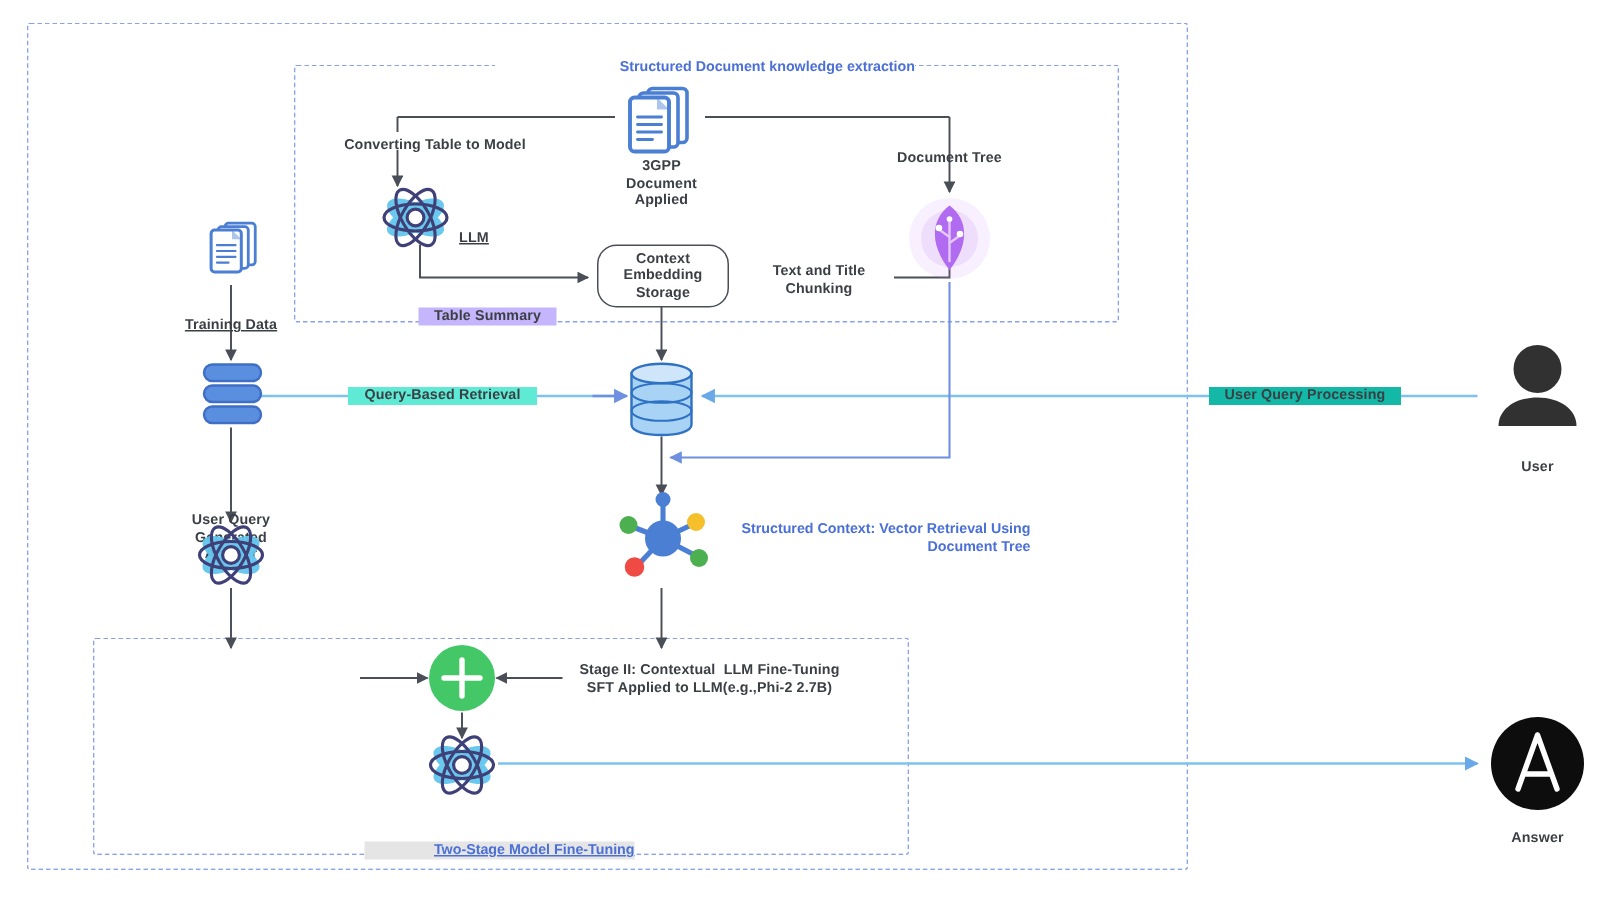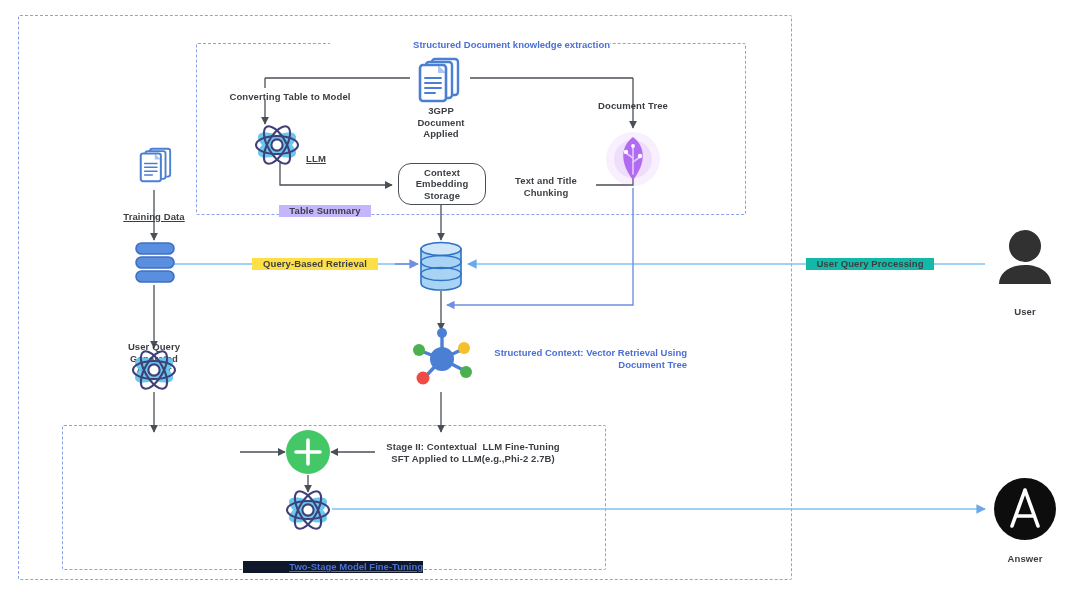--- a/index.html
+++ b/index.html
@@ -24,21 +24,21 @@
 <div id="stage">
 
   <div class="dashbox" style="left:18px;top:15px;width:772px;height:563px;"></div>
 
   <div class="dashbox" style="left:196px;top:43px;width:548px;height:170px;"></div>
 
   <div class="dashbox" style="left:62px;top:425px;width:542px;height:143px;"></div>
 
   <div class="blbl" style="left:330px;top:39px;width:280px;background:#fff;">Structured Document knowledge extraction</div>
 
-  <div class="blbl u" style="left:243px;top:561px;width:180px;background:#0f172a;">Two-Stage Model Fine-Tuning</div>
+  <div class="blbl u" style="left:243px;top:561px;width:180px;background:#e5e5e5;">Two-Stage Model Fine-Tuning</div>
 
   <svg class="abs" style="left:0;top:0;" width="1080" height="600">
     <defs>
       <marker id="agray" markerWidth="7" markerHeight="7" refX="5.4" refY="3" orient="auto">
         <path d="M0,0 L6,3 L0,6 z" fill="#4a4f57"></path>
       </marker>
       <marker id="ablue" markerWidth="7" markerHeight="7" refX="5.4" refY="3" orient="auto">
         <path d="M0,0 L6,3 L0,6 z" fill="#6f90e0"></path>
       </marker>
       <marker id="alight" markerWidth="7" markerHeight="7" refX="5.4" refY="3" orient="auto">
@@ -232,21 +232,21 @@
 
   <div class="lbl" style="left:210px;top:91px;width:160px;">Converting Table to Model</div>
 
   <div class="lbl" style="left:575px;top:100px;width:116px;">Document Tree</div>
 
   <div class="lbl" style="left:279px;top:179px;width:92px;background:#c4b5fd;margin-top:26px;">Table Summary</div>
 
   <div class="lbl" style="left:496px;top:175px;width:100px;background:#fff;">Text and Title
 Chunking</div>
 
-  <div class="lbl" style="left:252px;top:258px;width:126px;background:#fde047;">Query-Based Retrieval</div>
+  <div class="lbl" style="left:232px;top:258px;width:126px;background:#5eead4;">Query-Based Retrieval</div>
 
   <div class="lbl" style="left:806px;top:258px;width:128px;background:#14b8a6;">User Query Processing</div>
 
   <div class="blbl" style="left:481px;top:347px;width:206px;">Structured Context: Vector Retrieval Using
 Document Tree</div>
 
 
   <div class="lbl" style="left:375px;top:441px;width:196px;">Stage II: Contextual  LLM Fine-Tuning
 SFT Applied to LLM(e.g.,Phi-2 2.7B)</div>
 

